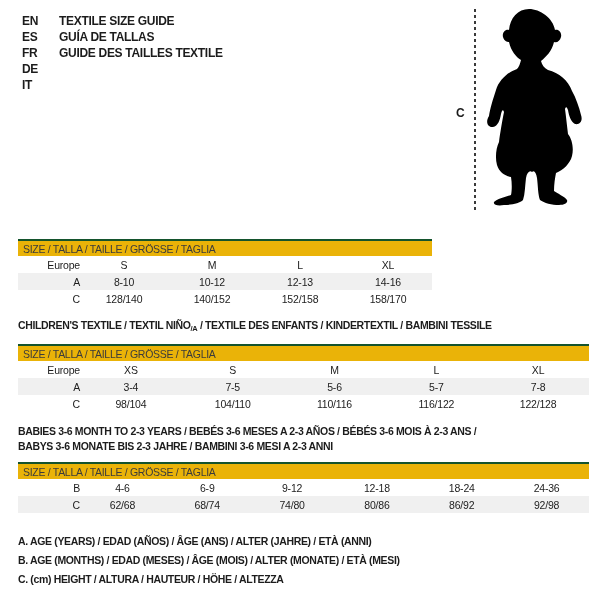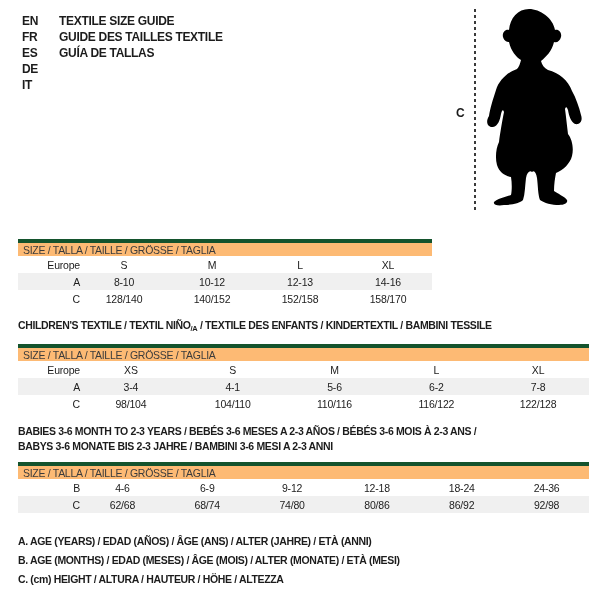--- a/index.html
+++ b/index.html
@@ -29,21 +29,21 @@
   
   .section-title {
     position:absolute; left:18px; font-size:10.5px; font-weight:bold;
     letter-spacing:-0.35px; line-height:15px; white-space:nowrap;
   }
   .sub-a { font-size:7.5px; vertical-align:-2px; }
 
   
   .size-table { position:absolute; left:18px; }
   .t-header {
-    height:17px; background:#fdba74; border-top:4px solid #14532d;
+    height:17px; background:#eab308; border-top:2px solid #14532d;
     display:flex; align-items:center; padding-left:5px;
     font-size:10.5px; color:#3b3b3b; letter-spacing:-0.3px;
   }
   .t-row { display:grid; height:17px; align-items:center; font-size:10.5px; letter-spacing:-0.2px; }
   .t-row.alt { background:#f0f0f0; }
   .cols-4 { grid-template-columns:62px repeat(4,1fr); }
   .cols-5 { grid-template-columns:62px repeat(5,1fr); }
   .cols-6 { grid-template-columns:62px repeat(6,1fr); }
   .t-row .lbl { padding-left:5px; text-align:right; }
   .t-row .val { text-align:center; }
@@ -59,26 +59,26 @@
 <body>
 
 <div class="page">
 
   <div class="lang-block">
     <div class="lang-row">
       <span class="lang-code">EN</span>
       <span>TEXTILE SIZE GUIDE</span>
     </div>
     <div class="lang-row">
+      <span class="lang-code">ES</span>
+      <span>GUÍA DE TALLAS</span>
+    </div>
+    <div class="lang-row">
       <span class="lang-code">FR</span>
       <span>GUIDE DES TAILLES TEXTILE</span>
-    </div>
-    <div class="lang-row">
-      <span class="lang-code">ES</span>
-      <span>GUÍA DE TALLAS</span>
     </div>
     <div class="lang-row">
       <span class="lang-code">DE</span>
     </div>
     <div class="lang-row">
       <span class="lang-code">IT</span>
     </div>
   </div>
 
   <span class="measure-label">C</span>
@@ -159,23 +159,23 @@
       <span class="lbl">Europe</span>
       <span class="val">XS</span>
       <span class="val">S</span>
       <span class="val">M</span>
       <span class="val">L</span>
       <span class="val">XL</span>
     </div>
     <div class="t-row cols-5 alt">
       <span class="lbl">A</span>
       <span class="val">3-4</span>
-      <span class="val">4-1</span>
+      <span class="val">7-5</span>
       <span class="val">5-6</span>
-      <span class="val">6-2</span>
+      <span class="val">5-7</span>
       <span class="val">7-8</span>
     </div>
     <div class="t-row cols-5">
       <span class="lbl">C</span>
       <span class="val">98/104</span>
       <span class="val">104/110</span>
       <span class="val">110/116</span>
       <span class="val">116/122</span>
       <span class="val">122/128</span>
     </div>

